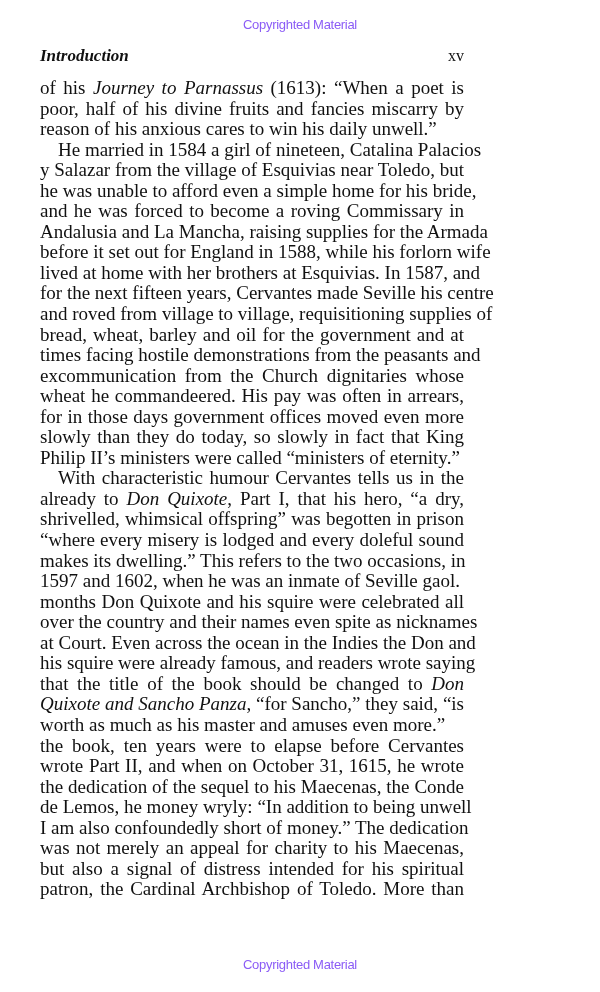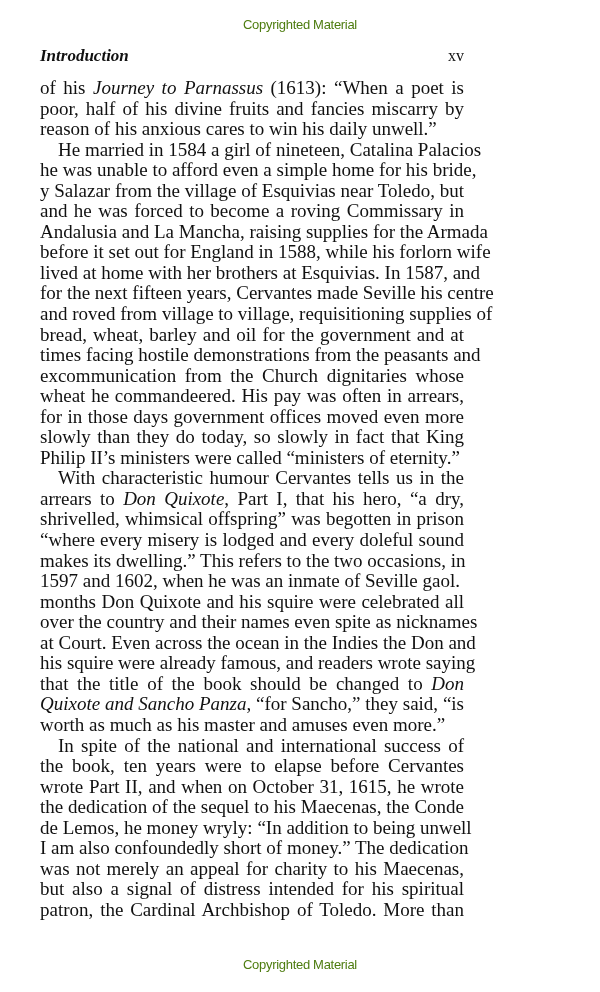--- a/index.html
+++ b/index.html
@@ -3,21 +3,21 @@
   <meta charset="utf-8">
   <style>
     html, body { margin: 0; padding: 0; background: #ffffff; }
     body {
       width: 600px; height: 992px; position: relative; overflow: hidden;
       font-family: "Liberation Serif", "DejaVu Serif", serif; color: #111;
     }
     .watermark {
       position: absolute; left: 0; width: 600px; text-align: center;
       font-family: "Liberation Sans", "DejaVu Sans", sans-serif;
-      font-size: 13px; color: #4d7c0f; letter-spacing: -0.3px;
+      font-size: 13px; color: #8b5cf6; letter-spacing: -0.3px;
     }
     .wm-top { top: 17px; }
     .wm-bottom { top: 957px; }
     .running-head {
       position: absolute; top: 46px; left: 40px; width: 424px; height: 24px;
     }
     .running-title {
       position: absolute; left: 0; width: 424px; 
       font-style: italic; font-weight: bold; font-size: 17px; top: 0;
     }
@@ -45,49 +45,48 @@
 <div class="running-head">
   <div class="running-title">Introduction</div>
   <div class="page-number">xv</div>
 </div>
 
 <div class="body-text" id="body-text">
     <span class="line"><span>of his </span><span class="it">Journey to Parnassus</span><span> (1613): “When a poet is</span></span>
     <span class="line"><span>poor, half of his divine fruits and fancies miscarry by</span></span>
     <span class="line last"><span>reason of his anxious cares to win his daily unwell.”</span></span>
     <span class="line indent"><span>He married in 1584 a girl of nineteen, Catalina Palacios</span></span>
+    <span class="line"><span>y Salazar from the village of Esquivias near Toledo, but</span></span>
     <span class="line"><span>he was unable to afford even a simple home for his bride,</span></span>
-    <span class="line"><span>y Salazar from the village of Esquivias near Toledo, but</span></span>
     <span class="line"><span>and he was forced to become a roving Commissary in</span></span>
     <span class="line"><span>Andalusia and La Mancha, raising supplies for the Armada</span></span>
     <span class="line"><span>before it set out for England in 1588, while his forlorn wife</span></span>
     <span class="line"><span>lived at home with her brothers at Esquivias. In 1587, and</span></span>
     <span class="line"><span>for the next fifteen years, Cervantes made Seville his centre</span></span>
     <span class="line"><span>and roved from village to village, requisitioning supplies of</span></span>
     <span class="line"><span>bread, wheat, barley and oil for the government and at</span></span>
     <span class="line"><span>times facing hostile demonstrations from the peasants and</span></span>
     <span class="line"><span>excommunication from the Church dignitaries whose</span></span>
     <span class="line"><span>wheat he commandeered. His pay was often in arrears,</span></span>
     <span class="line"><span>for in those days government offices moved even more</span></span>
     <span class="line"><span>slowly than they do today, so slowly in fact that King</span></span>
     <span class="line last"><span>Philip II’s ministers were called “ministers of eternity.”</span></span>
     <span class="line indent"><span>With characteristic humour Cervantes tells us in the</span></span>
-    <span class="line"><span>arrears to </span><span class="it">Don Quixote</span><span>, Part I, that his hero, “a dry,</span></span>
+    <span class="line"><span>already to </span><span class="it">Don Quixote</span><span>, Part I, that his hero, “a dry,</span></span>
     <span class="line"><span>shrivelled, whimsical offspring” was begotten in prison</span></span>
     <span class="line"><span>“where every misery is lodged and every doleful sound</span></span>
     <span class="line"><span>makes its dwelling.” This refers to the two occasions, in</span></span>
     <span class="line last"><span>1597 and 1602, when he was an inmate of Seville gaol.</span></span>
     <span class="line"><span>months Don Quixote and his squire were celebrated all</span></span>
     <span class="line"><span>over the country and their names even spite as nicknames</span></span>
     <span class="line"><span>at Court. Even across the ocean in the Indies the Don and</span></span>
     <span class="line"><span>his squire were already famous, and readers wrote saying</span></span>
     <span class="line"><span>that the title of the book should be changed to </span><span class="it">Don</span></span>
     <span class="line"><span class="it">Quixote and Sancho Panza</span><span>, “for Sancho,” they said, “is</span></span>
     <span class="line last"><span>worth as much as his master and amuses even more.”</span></span>
-    <span class="line indent"><span>In spite of the national and international success of</span></span>
     <span class="line"><span>the book, ten years were to elapse before Cervantes</span></span>
     <span class="line"><span>wrote Part II, and when on October 31, 1615, he wrote</span></span>
     <span class="line"><span>the dedication of the sequel to his Maecenas, the Conde</span></span>
     <span class="line"><span>de Lemos, he money wryly: “In addition to being unwell</span></span>
     <span class="line"><span>I am also confoundedly short of money.” The dedication</span></span>
     <span class="line"><span>was not merely an appeal for charity to his Maecenas,</span></span>
     <span class="line"><span>but also a signal of distress intended for his spiritual</span></span>
     <span class="line"><span>patron, the Cardinal Archbishop of Toledo. More than</span></span>
   </div>
 

